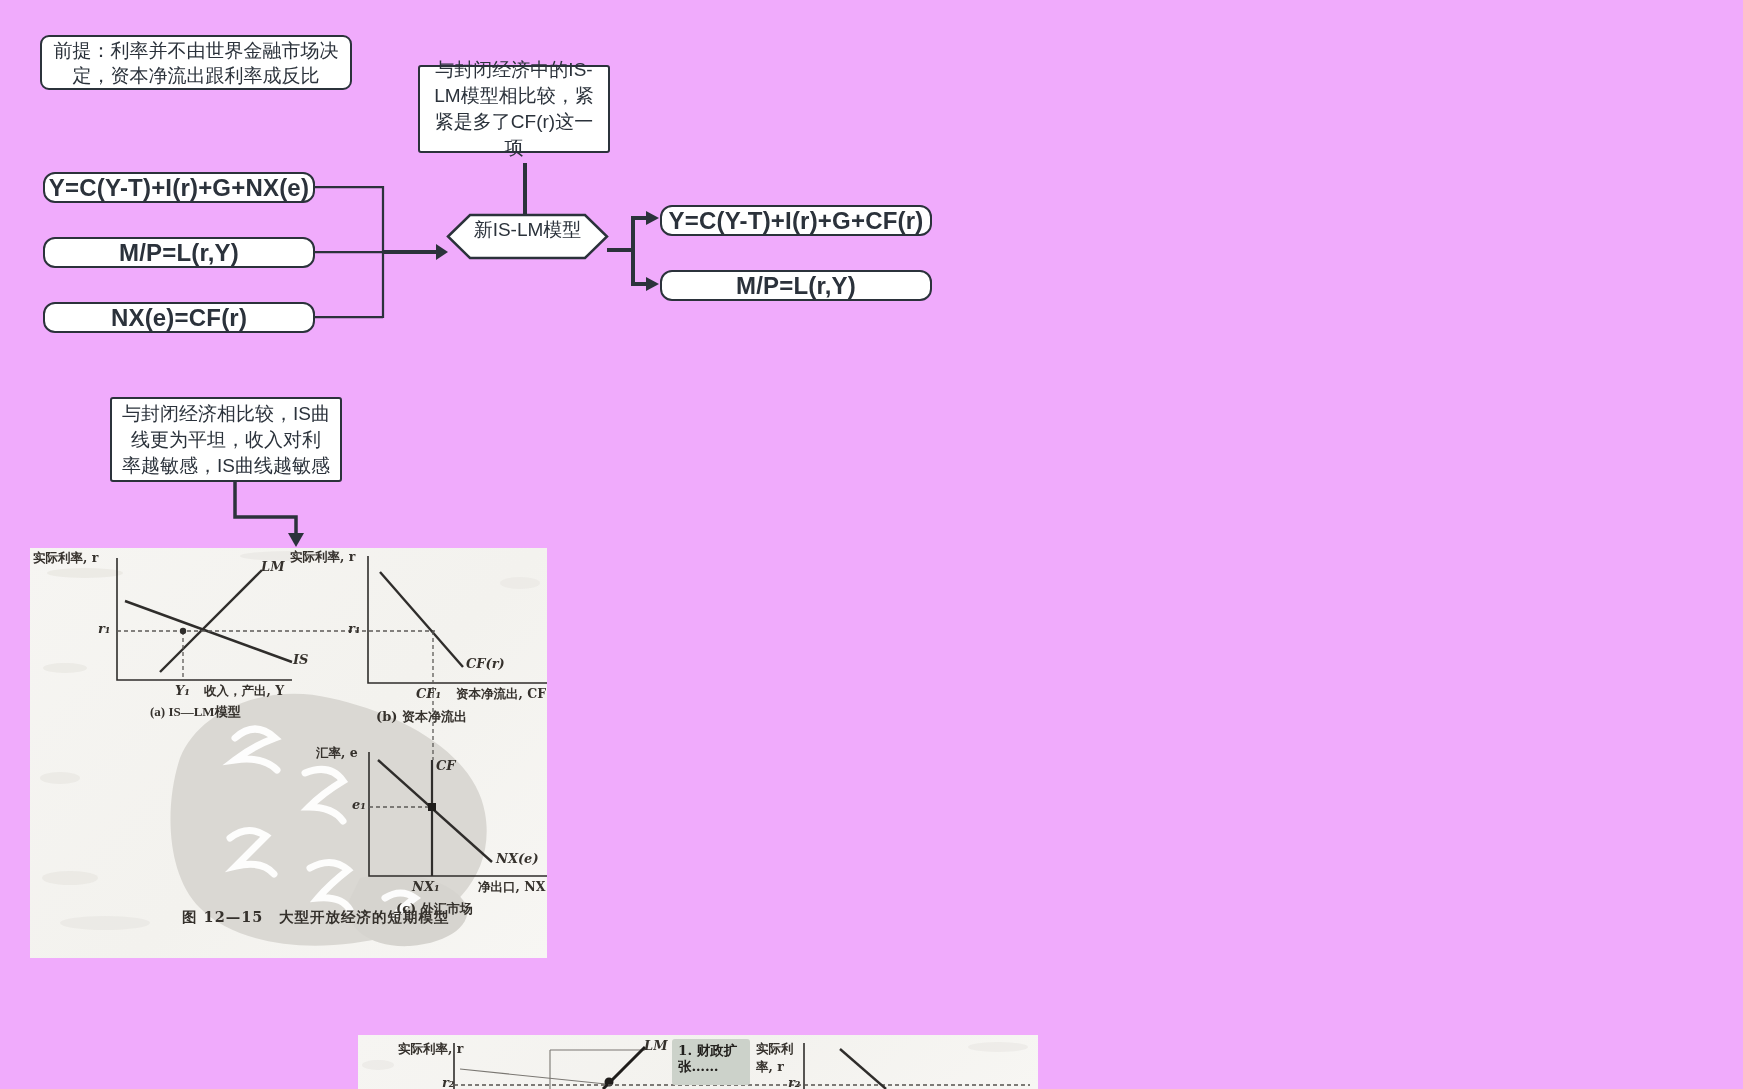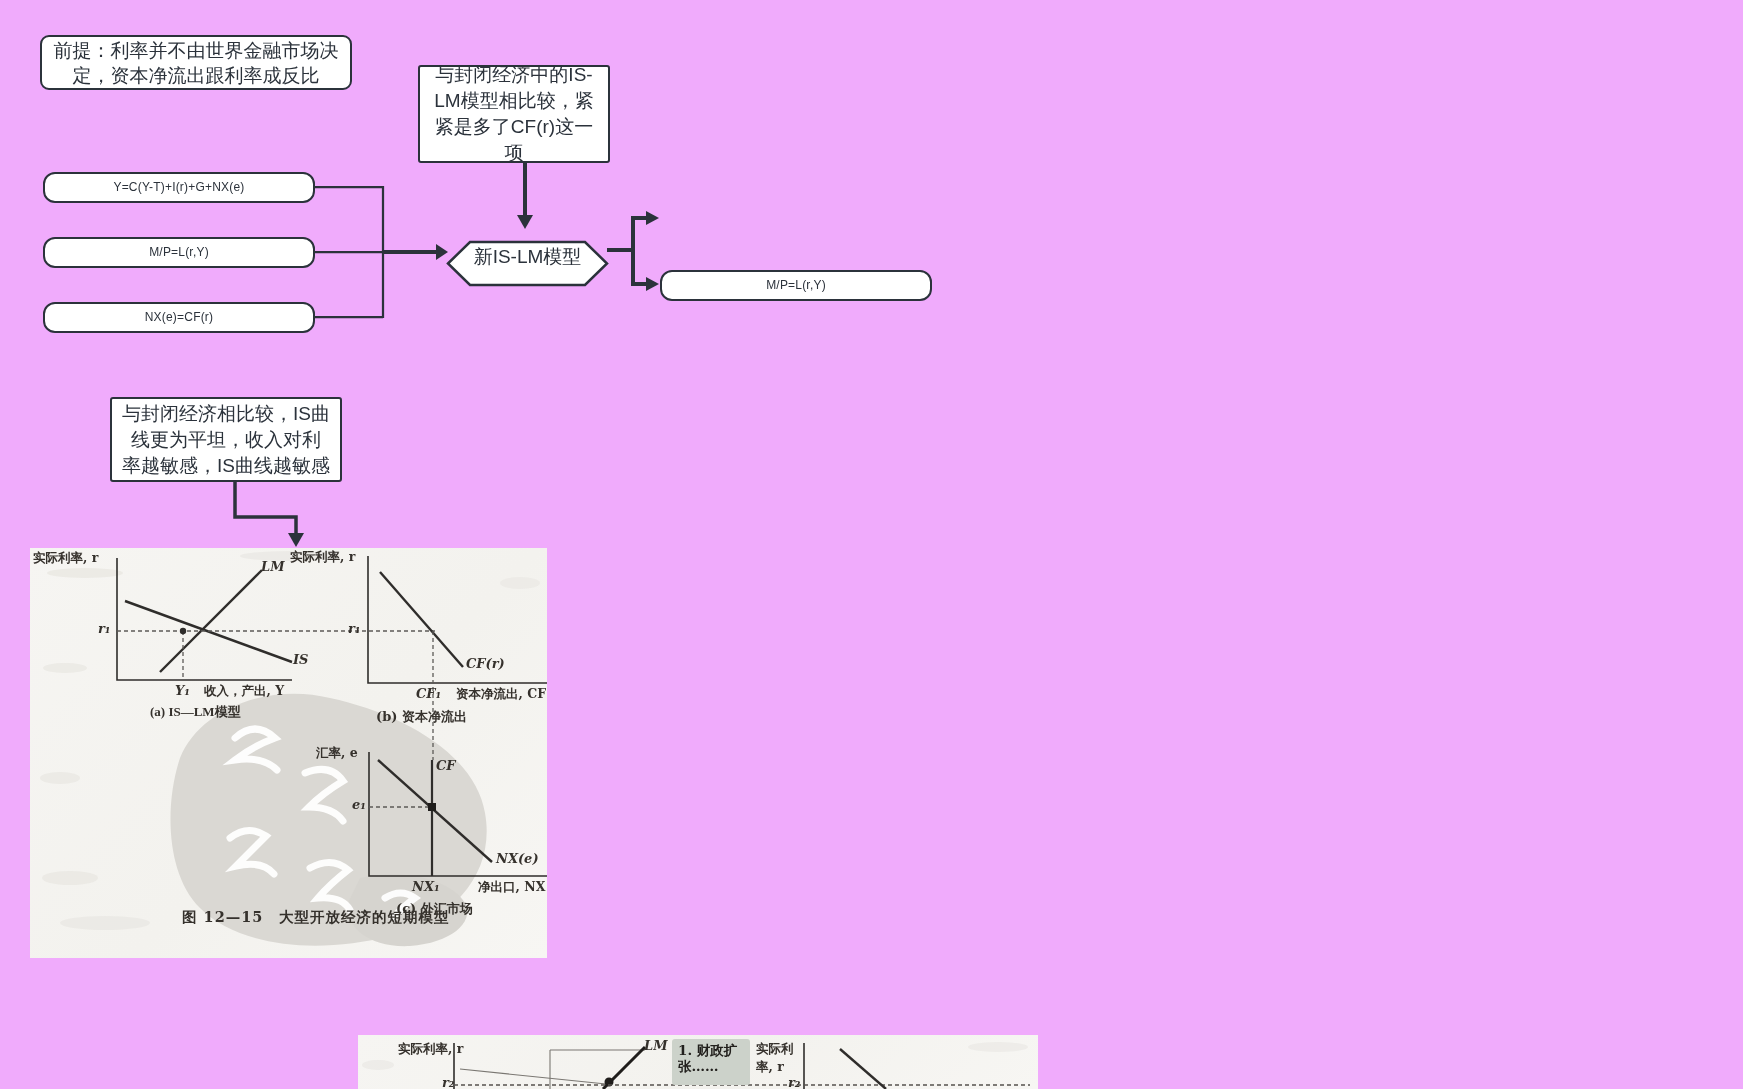--- a/index.html
+++ b/index.html
@@ -12,21 +12,21 @@
   #connectors { position:absolute; left:0; top:0; width:1743px; height:1089px; }
 
   .node {
     position:absolute; background:#ffffff;
     border:2.5px solid #2b323b; border-radius:12px;
     display:flex; align-items:center; justify-content:center;
     text-align:center; font-size:18px; color:#2b323b; z-index:2;
     line-height:25px;
   }
   .note { border-radius:3px; font-size:19px; padding:6px 10px; }
-  .eq   { font-size:12px; letter-spacing:0.2px; }
+  .eq   { font-size:24px; letter-spacing:0.2px;font-weight:bold; }
 
   .hex-wrap { position:absolute; z-index:2; }
   .hex-label {
     position:absolute; inset:0; display:flex; align-items:center; justify-content:center;
     font-size:19px; color:#2b323b;
   }
 
   
   .scan {
     position:absolute; z-index:1;
@@ -77,41 +77,44 @@
     <g stroke="#2b323b" fill="none" stroke-width="3.5">
       <path d="M235,482 V517 H296 V534"></path>
     </g>
     <polygon points="288,533 304,533 296,547" fill="#2b323b"></polygon>
   </svg>
 
   <div class="node note" style="left:40px; top:35px; width:312px; height:55px; border-radius:9px;">
     <span>前提：利率并不由世界金融市场决定，资本净流出跟利率成反比</span>
   </div>
 
-  <div class="node note" style="left:418px; top:65px; width:192px; height:98px; line-height:26px;text-align:center;">
+  <div class="node note" style="left:418px; top:65px; width:192px; height:88px; line-height:26px;text-align:center;">
     <span>与封闭经济中的IS-LM模型相比较，紧紧是多了CF(r)这一项</span>
   </div>
 
   <div class="node eq" style="left:43px; top:172px; width:272px; height:31px;">
     <span>Y=C(Y-T)+I(r)+G+NX(e)</span>
   </div>
   <div class="node eq" style="left:43px; top:237px; width:272px; height:31px;">
     <span>M/P=L(r,Y)</span>
   </div>
   <div class="node eq" style="left:43px; top:302px; width:272px; height:31px;">
     <span>NX(e)=CF(r)</span>
   </div>
 
-  <div class="hex-wrap" style="left:446px; top:240px; width:163px; height:34px;">
+  <div class="hex-wrap" style="left:446px; top:213px; width:163px; height:34px;">
     <svg width="163" height="47" viewBox="0 0 163 47">
       <polygon points="2,23.5 24,2 139,2 161,23.5 139,45 24,45" fill="#ffffff" stroke="#2b323b" stroke-width="2.5"></polygon>
     </svg>
     <div class="hex-label">新IS-LM模型</div>
   </div>
 
+  <div class="node eq" style="left:660px; top:205px; width:272px; height:31px;">
+    <span>Y=C(Y-T)+I(r)+G+CF(r)</span>
+  </div>
   <div class="node eq" style="left:660px; top:270px; width:272px; height:31px;">
     <span>M/P=L(r,Y)</span>
   </div>
 
   <div class="node note" style="left:110px; top:397px; width:232px; height:85px; line-height:26px;">
     <span>与封闭经济相比较，IS曲线更为平坦，收入对利率越敏感，IS曲线越敏感</span>
   </div>
 
   <div class="scan" style="left:30px; top:548px; width:517px; height:410px;">
     <svg width="517" height="410" viewBox="0 0 517 410">

